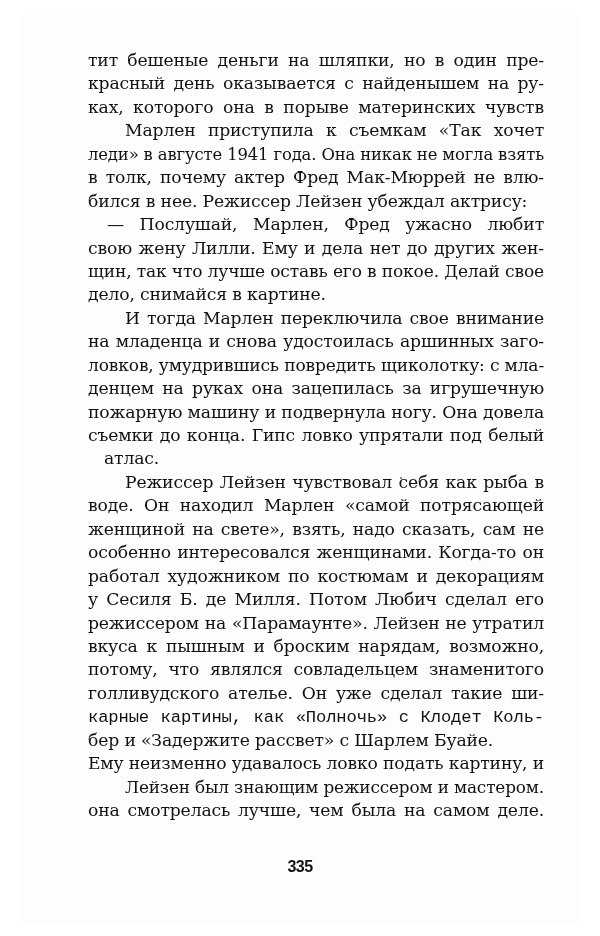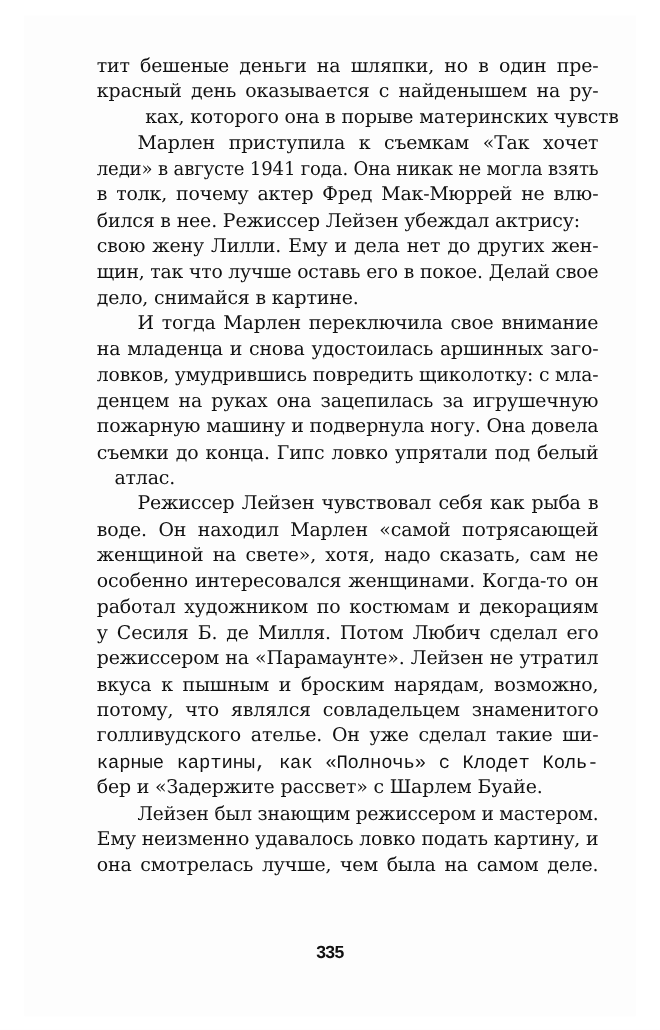--- a/index.html
+++ b/index.html
@@ -33,45 +33,46 @@
 </style>
 </head>
 <body>
 
 <div class="page"></div>
 <div class="stray-dot"></div>
 
 <div class="text-block" id="text-block">
     <div class="line"><span style="white-space: nowrap; word-spacing: 0px;">тит бешеные деньги на шляпки, но в один пре-</span></div>
     <div class="line"><span style="white-space: nowrap; word-spacing: 0px;">красный день оказывается с найденышем на ру-</span></div>
-    <div class="line"><span style="white-space: nowrap; word-spacing: 0px; margin-left: 44px;">ках, которого она в порыве материнских чувств</span></div>
+    <div class="line"><span style="white-space: nowrap; word-spacing: 0px;">ках, которого она в порыве материнских чувств</span></div>
     <div class="line indent"><span style="white-space: nowrap; word-spacing: 0px;">Марлен приступила к съемкам «Так хочет</span></div>
     <div class="line"><span style="white-space: nowrap; display: inline-block; transform-origin: left center; transform: scaleX(0.95538);">леди» в августе 1941 года. Она никак не могла взять</span></div>
     <div class="line"><span style="white-space: nowrap; word-spacing: 0px;">в толк, почему актер Фред Мак-Мюррей не влю-</span></div>
     <div class="line last"><span style="white-space: nowrap;">бился в нее. Режиссер Лейзен убеждал актрису:</span></div>
+    <div class="line dash"><span style="white-space: nowrap; word-spacing: 0px;">— Послушай, Марлен, Фред ужасно любит</span></div>
     <div class="line"><span style="white-space: nowrap; word-spacing: 0px;">свою жену Лилли. Ему и дела нет до других жен-</span></div>
     <div class="line"><span style="white-space: nowrap; display: inline-block; transform-origin: left center; transform: scaleX(0.992316);">щин, так что лучше оставь его в покое. Делай свое</span></div>
     <div class="line last"><span style="white-space: nowrap;">дело, снимайся в картине.</span></div>
     <div class="line indent"><span style="white-space: nowrap; word-spacing: 0px;">И тогда Марлен переключила свое внимание</span></div>
     <div class="line"><span style="white-space: nowrap; word-spacing: 0px;">на младенца и снова удостоилась аршинных заго-</span></div>
     <div class="line"><span style="white-space: nowrap; display: inline-block; transform-origin: left center; transform: scaleX(0.992079);">ловков, умудрившись повредить щиколотку: с мла-</span></div>
     <div class="line"><span style="white-space: nowrap; word-spacing: 0px;">денцем на руках она зацепилась за игрушечную</span></div>
     <div class="line"><span style="white-space: nowrap; word-spacing: 0px;">пожарную машину и подвернула ногу. Она довела</span></div>
     <div class="line"><span style="white-space: nowrap; word-spacing: 0px;">съемки до конца. Гипс ловко упрятали под белый</span></div>
     <div class="line last"><span style="white-space: nowrap; margin-left: 16px;">атлас.</span></div>
     <div class="line indent"><span style="white-space: nowrap; word-spacing: 0px;">Режиссер Лейзен чувствовал себя как рыба в</span></div>
     <div class="line"><span style="white-space: nowrap; word-spacing: 0px;">воде. Он находил Марлен «самой потрясающей</span></div>
-    <div class="line"><span style="white-space: nowrap; word-spacing: 0px;">женщиной на свете», хотя, надо сказать, сам не</span></div>
+    <div class="line"><span style="white-space: nowrap; word-spacing: 0px;">женщиной на свете», взять, надо сказать, сам не</span></div>
     <div class="line"><span style="white-space: nowrap; word-spacing: 0px;">особенно интересовался женщинами. Когда-то он</span></div>
     <div class="line"><span style="white-space: nowrap; word-spacing: 0px;">работал художником по костюмам и декорациям</span></div>
     <div class="line"><span style="white-space: nowrap; word-spacing: 0px;">у Сесиля Б. де Милля. Потом Любич сделал его</span></div>
     <div class="line"><span style="white-space: nowrap; word-spacing: 0px;">режиссером на «Парамаунте». Лейзен не утратил</span></div>
     <div class="line"><span style="white-space: nowrap; word-spacing: 0px;">вкуса к пышным и броским нарядам, возможно,</span></div>
     <div class="line"><span style="white-space: nowrap; word-spacing: 0px;">потому, что являлся совладельцем знаменитого</span></div>
     <div class="line"><span style="white-space: nowrap; word-spacing: 0px;">голливудского ателье. Он уже сделал такие ши-</span></div>
     <div class="line"><span style="white-space: nowrap; word-spacing: 0px; font-family: Liberation Mono, monospace;">карные картины, как «Полночь» с Клодет Коль-</span></div>
     <div class="line last"><span style="white-space: nowrap;">бер и «Задержите рассвет» с Шарлем Буайе.</span></div>
+    <div class="line"><span style="white-space: nowrap; display: inline-block; transform-origin: left center; transform: scaleX(0.997573);">Ему неизменно удавалось ловко подать картину, и</span></div>
     <div class="line indent"><span style="white-space: nowrap; display: inline-block; transform-origin: left center; transform: scaleX(0.981085);">Лейзен был знающим режиссером и мастером.</span></div>
-    <div class="line"><span style="white-space: nowrap; display: inline-block; transform-origin: left center; transform: scaleX(0.997573);">Ему неизменно удавалось ловко подать картину, и</span></div>
     <div class="line"><span style="white-space: nowrap; word-spacing: 0px;">она смотрелась лучше, чем была на самом деле.</span></div>
   </div>
 
 <div class="page-number">335</div>
 
 </body></html>

